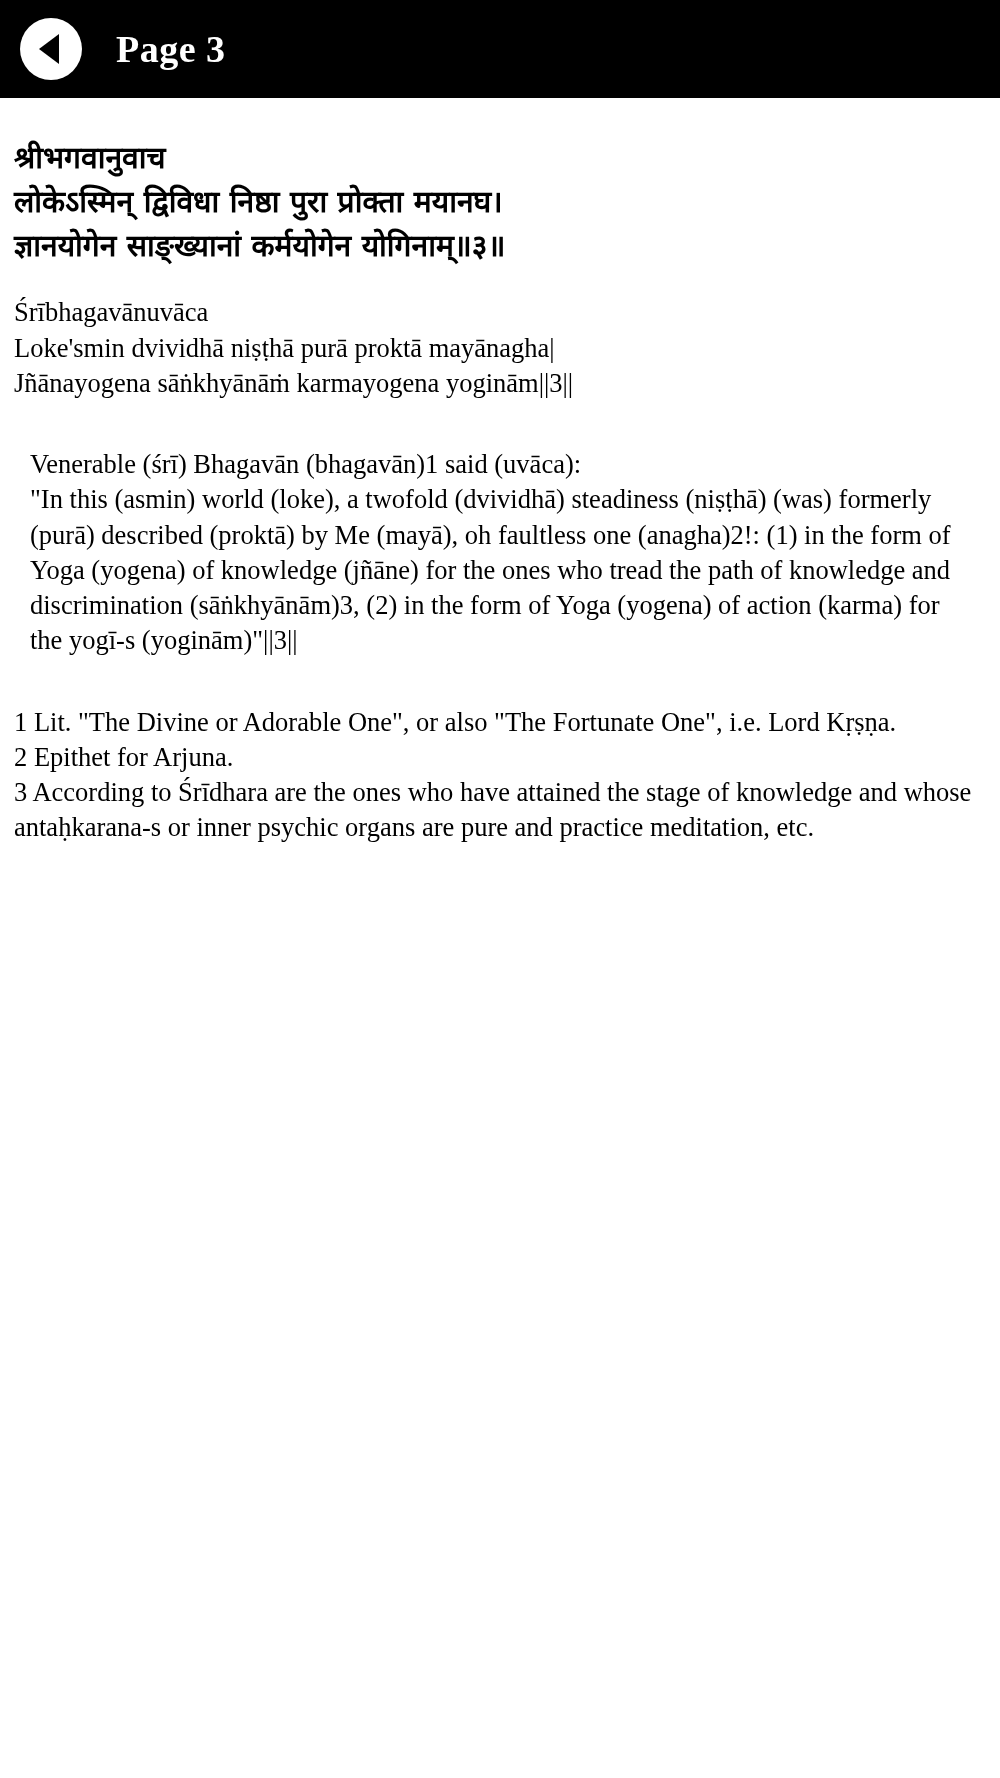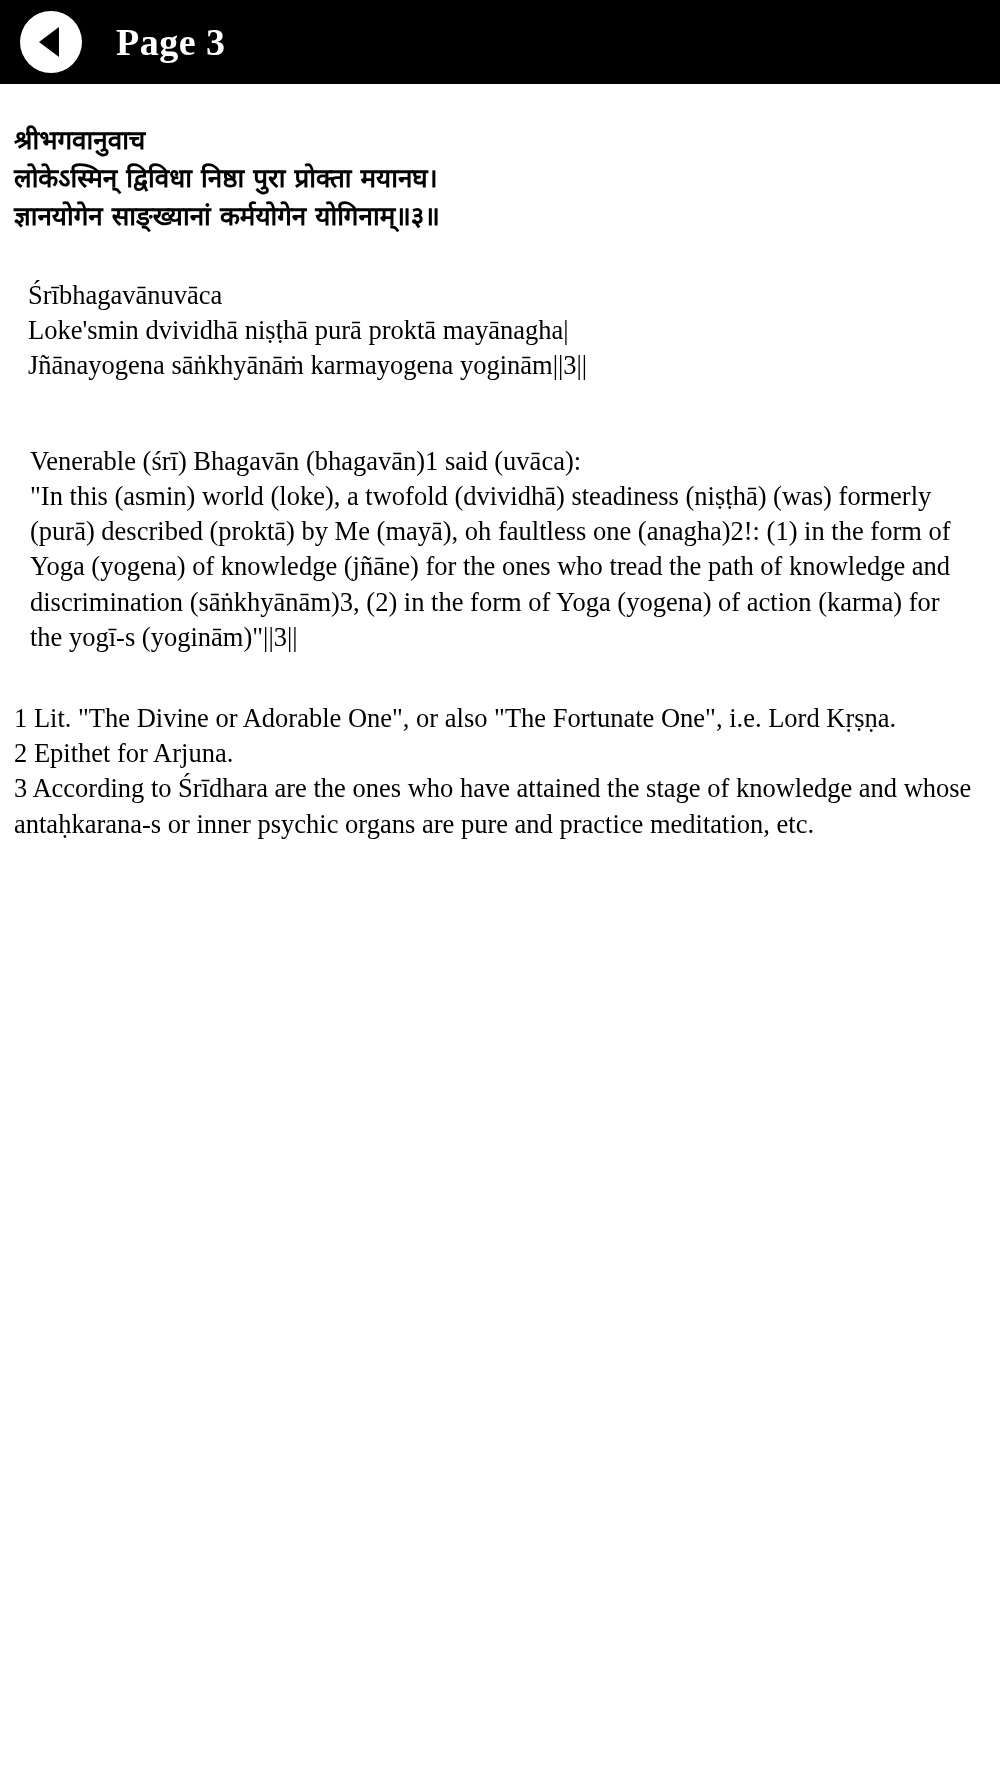--- a/index.html
+++ b/index.html
@@ -11,21 +11,21 @@
     width: 1000px;
     height: 1778px;
     font-family: "Liberation Serif", serif;
     color: #000000;
     overflow: hidden;
   }
 
   
   .header {
     background: #000000;
-    height: 84px;
+    height: 98px;
     width: 100%;
     display: flex;
     align-items: center;
     box-sizing: border-box;
     padding-left: 20px;
   }
   .back-button {
     width: 62px;
     height: 62px;
     border-radius: 50%;
@@ -55,40 +55,40 @@
   }
 
   
   .content {
     padding: 38px 14px 0 14px;
     box-sizing: border-box;
   }
 
   .devanagari {
     font-family: "DejaVu Sans", sans-serif;
-    font-size: 26px;
+    font-size: 30px;
     line-height: 1.46;
     font-weight: bold;
     color: #000000;
     margin: 0 0 0 0;
     white-space: pre-wrap;
   }
 
   .block {
     font-family: "Liberation Serif", serif;
     font-size: 26.5px;
     line-height: 1.33;
     color: #000000;
     white-space: pre-wrap;
   }
 
   .spacer-sm { height: 28px; }
   .spacer-md { height: 30px; }
 
-  .translit { margin: 14px; }
+  .translit { margin: 0; }
   .translation { margin: 16px; }
   .notes { margin: 0; }
 </style>
 </head>
 <body>
 
 <div class="header">
   <div class="back-button">
     <div class="arrow"></div>
   </div>

